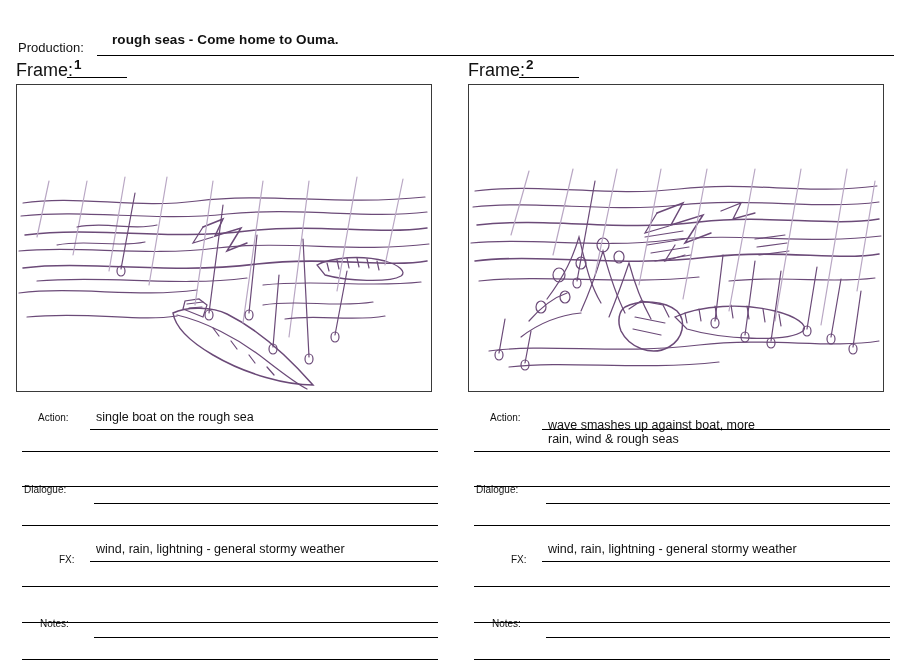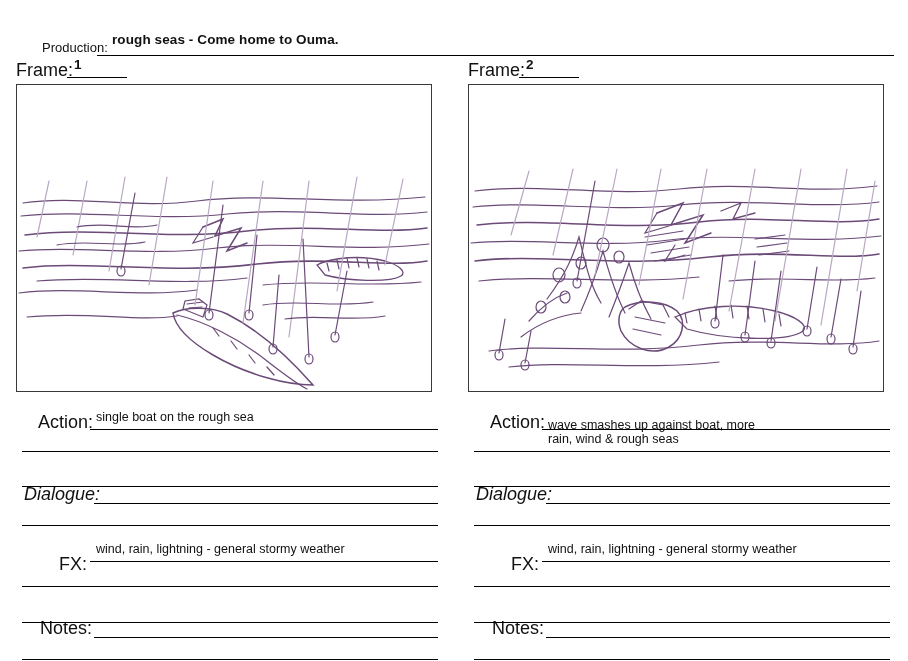--- a/index.html
+++ b/index.html
@@ -23,21 +23,20 @@
     top: 14px;
     width: 908px;
     height: 34px;
   }
   .production-label {
     position: absolute;
     left: 18px;
     top: 26px;
     font-size: 13px;
     color: #111;
-    margin-left: 24px;
   }
   .production-line {
     position: absolute;
     left: 97px;
     top: 41px;
     width: 797px;
     height: 1px;
     background: #000;
   }
   .production-value {
@@ -95,38 +94,38 @@
   .art-box svg { display: block; }
 
   
   .field {
     position: absolute;
     left: 0;
     width: 432px;
   }
   .field-label {
     position: absolute;
-    font-size: 18px;
+    font-size: 10px;
     color: #111;
   }
   .rule {
     position: absolute;
     height: 1px;
     background: #000;
   }
   .field-text {
     position: absolute;
     font-size: 12.5px;
     color: #111;
     white-space: nowrap;
   }
 
   
   .lbl-action   { left: 24px; }
-  .lbl-dialogue { left: 10px; font-style: italic; }
+  .lbl-dialogue { left: 10px; }
   .lbl-fx       { left: 45px; }
   .lbl-notes    { left: 26px; }
 </style>
 </head>
 <body>
 
 <div class="production-row">
   <div class="production-label">Production:</div>
   <div class="production-line"></div>
   <div class="production-value">rough seas - Come home to Ouma.</div>

